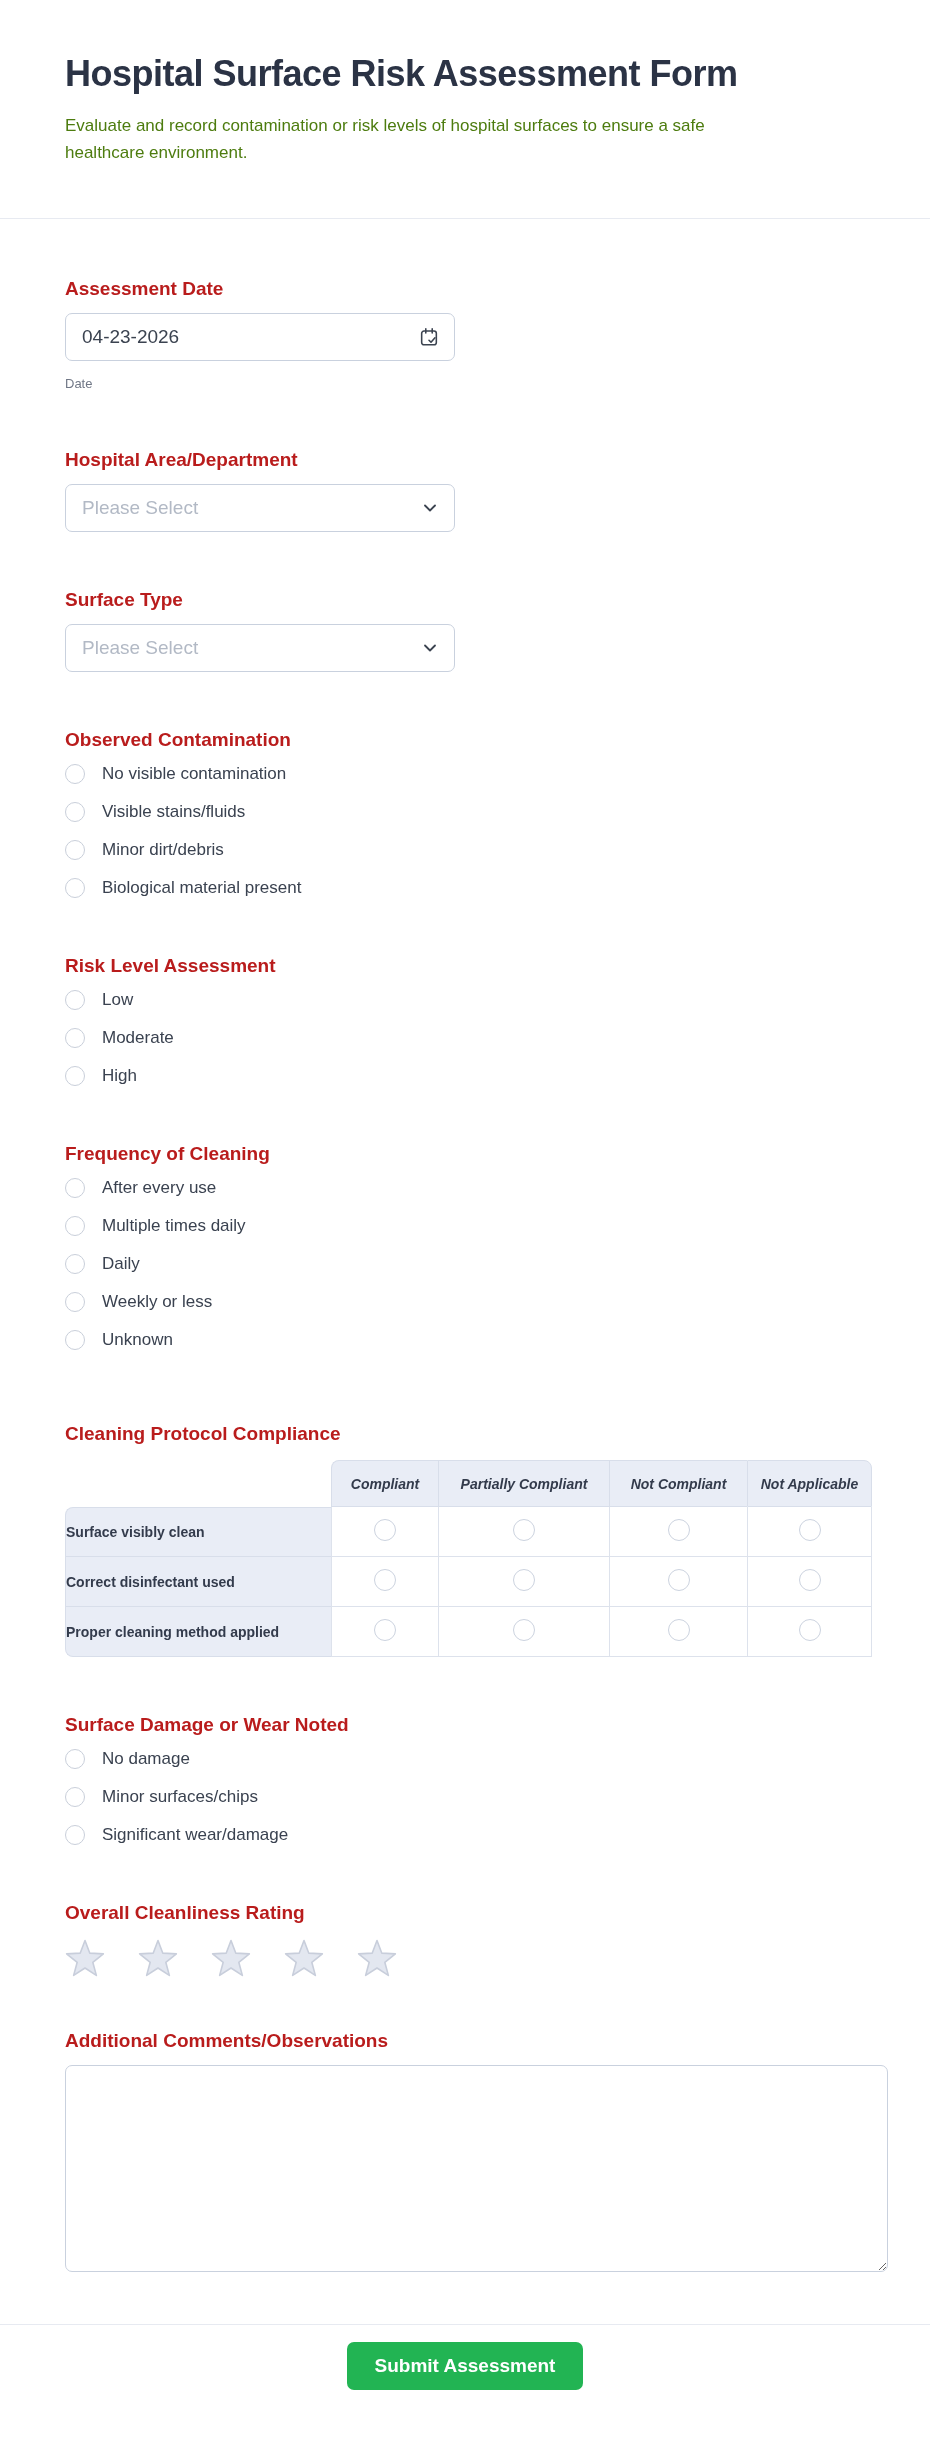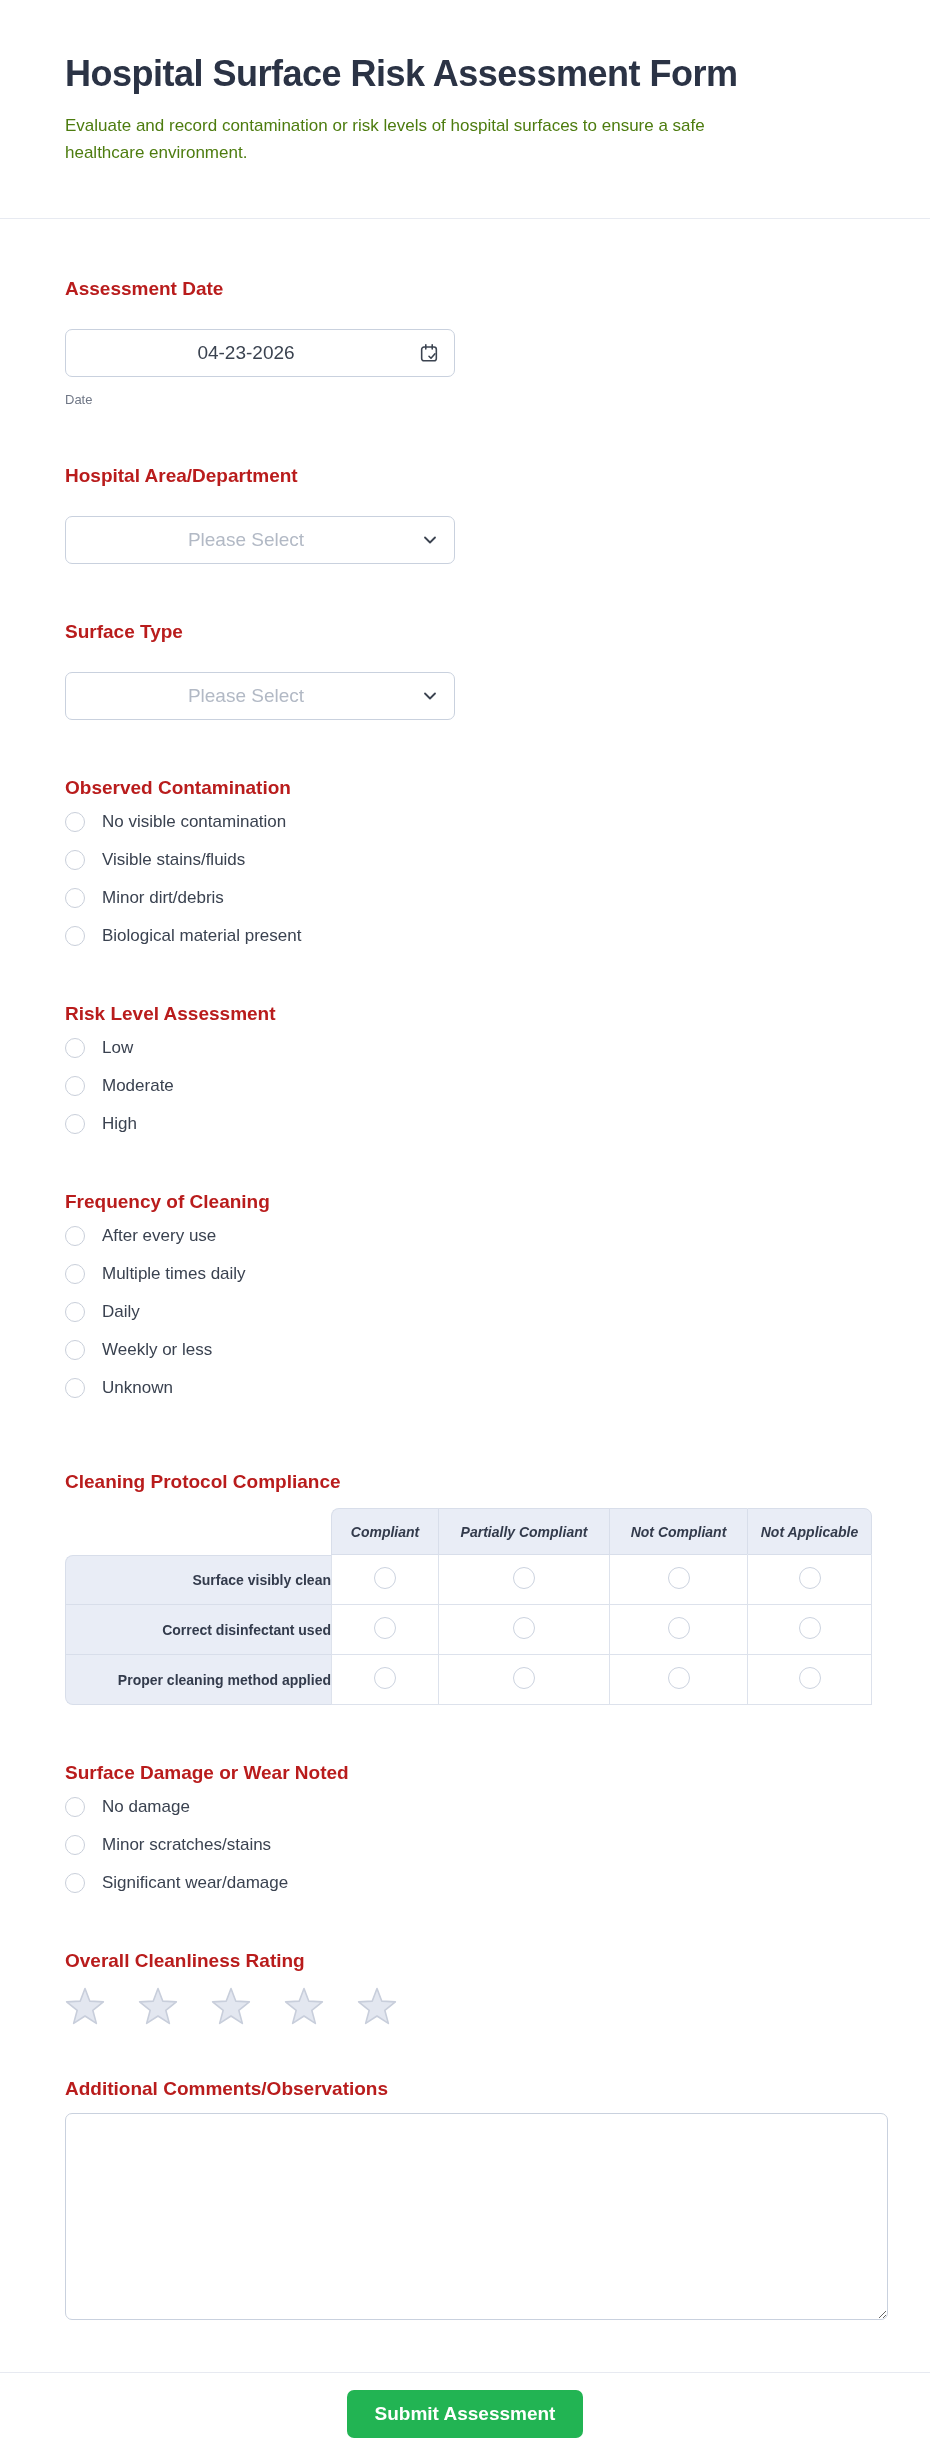--- a/index.html
+++ b/index.html
@@ -23,24 +23,24 @@
   .q { margin-bottom:56px; }
   .q-freq { margin-bottom:72px; }
   .q-stars { margin-bottom:48px; }
   .q-label {
     display:block; font-size:19px; font-weight:bold;
     color:#b91c1c; line-height:24px;
   }
   .sub-label { margin-top:15px; font-size:13px; color:#707786; line-height:16px; }
 
   .text-input, .select-input {
-    position:relative; margin-top:28px; width:390px; height:48px;
+    position:relative; margin-top:12px; width:390px; height:48px;
     border:1px solid var(--border,#c9d1de); border-radius:7px;
     background:#fff; display:flex; align-items:center;
-    padding:0 44px 0 16px; cursor:text;justify-content:center;
+    padding:0 44px 0 16px; cursor:text;
   }
   .select-input { cursor:pointer; }
   .input-value { font-size:19px; color:#3b4350; }
   .placeholder { font-size:19px; color:#b2b9c5; }
   .field-icon {
     position:absolute; right:14px; top:50%; transform:translateY(-50%);
     display:flex; align-items:center;
   }
 
   .radio-group { margin-top:12px; }
@@ -61,21 +61,21 @@
   .corner { background:transparent; border:none; }
   .mh {
     background:var(--tableHead,#e9edf6); color:#333b4c;
     font-size:14px; font-weight:bold; text-align:center; vertical-align:middle;
     border:solid #d8deea; border-width:1px 0 1px 1px; padding:0 6px;font-style:italic;
   }
   .mh-first { border-top-left-radius:8px; }
   .mh-last { border-right-width:1px; border-top-right-radius:8px; }
   .ml {
     background:var(--tableHead,#e9edf6); color:#333b4c;
-    font-size:14px; font-weight:bold; text-align:right; vertical-align:middle;
+    font-size:14px; font-weight:bold; text-align:left; vertical-align:middle;
     padding:0 16px; border:solid #d8deea; border-width:0 0 1px 1px;
   }
   .ml-first { border-top-width:1px; border-top-left-radius:8px; }
   .ml-last { border-bottom-left-radius:8px; }
   .mc {
     background:#fff; text-align:center; vertical-align:middle;
     border:solid #dde2ec; border-width:0 0 1px 1px;
   }
   .mc-last { border-right-width:1px; }
   .table-radio {
@@ -255,21 +255,21 @@
 
   <div class="q">
     <span class="q-label">Surface Damage or Wear Noted</span>
     <div class="radio-group">
       <div class="radio-row">
         <span class="radio-circle"></span>
         <span class="radio-text">No damage</span>
       </div>
       <div class="radio-row">
         <span class="radio-circle"></span>
-        <span class="radio-text">Minor scratches/stains</span>
+        <span class="radio-text">Minor surfaces/chips</span>
       </div>
       <div class="radio-row">
         <span class="radio-circle"></span>
         <span class="radio-text">Significant wear/damage</span>
       </div>
     </div>
   </div>
 
   <div class="q q-stars">
     <span class="q-label">Overall Cleanliness Rating</span>

